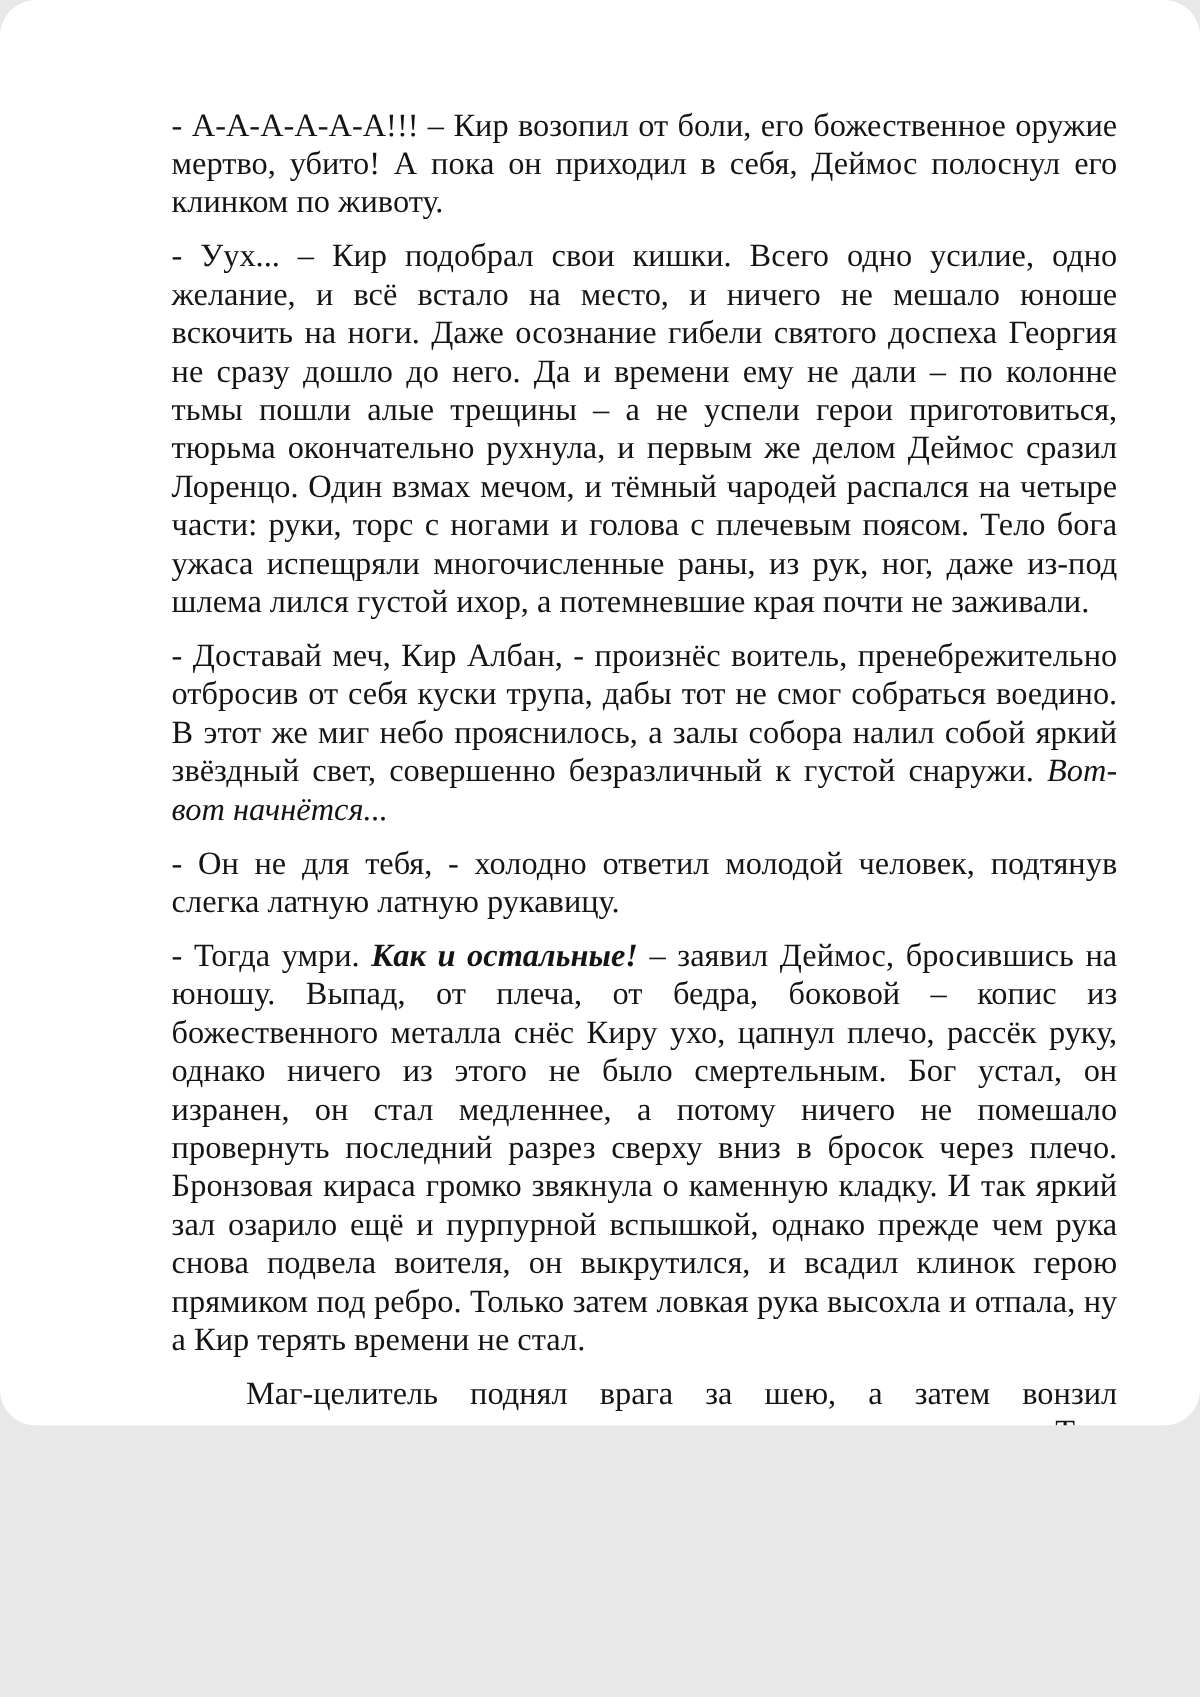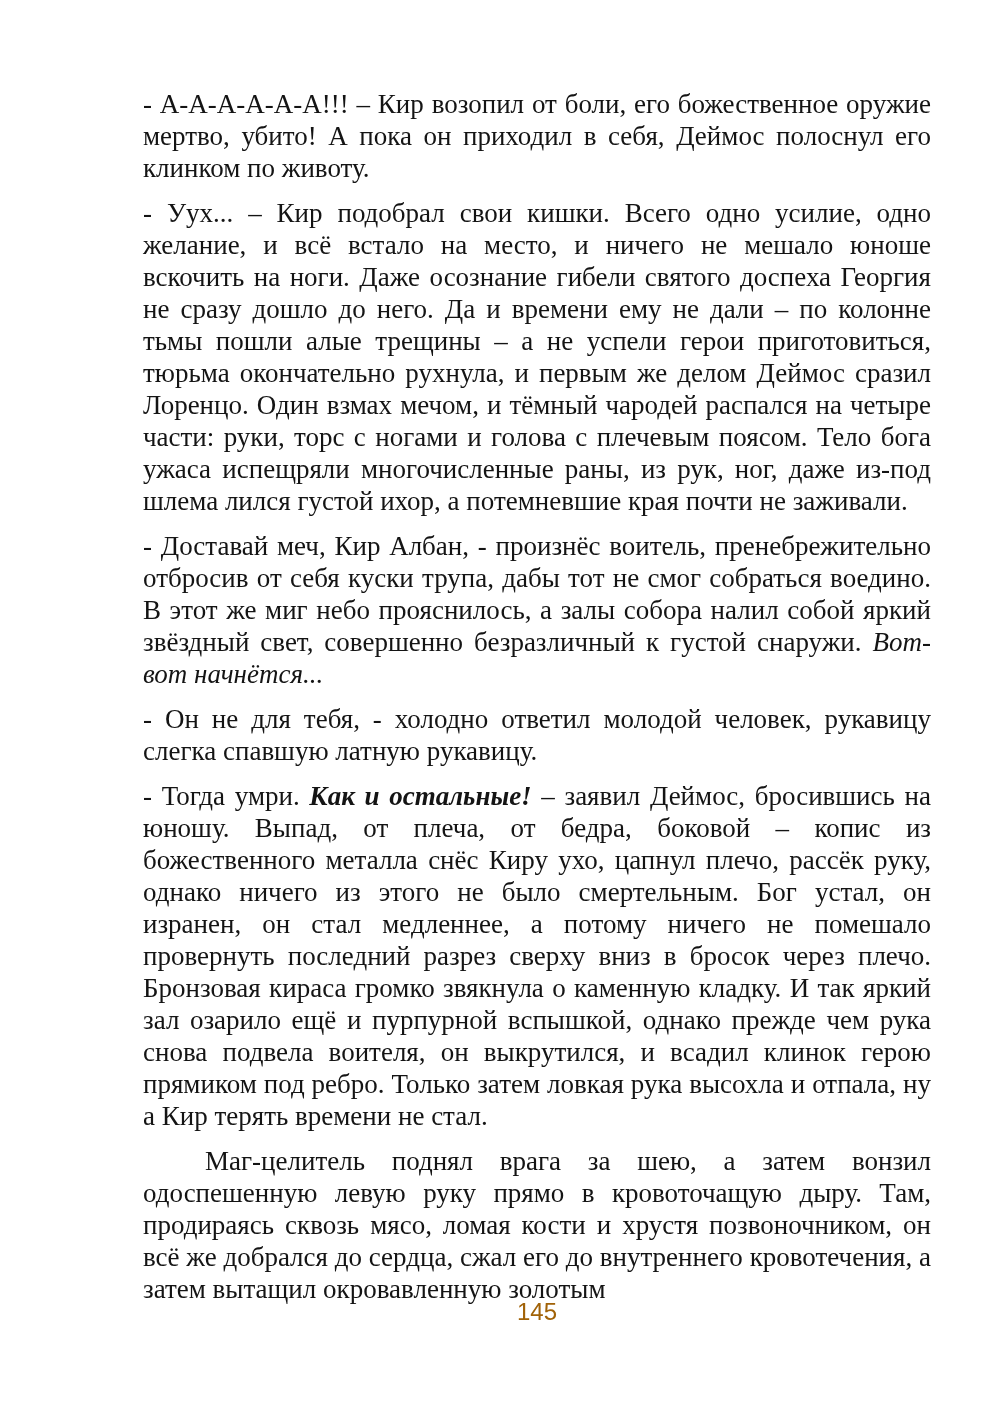--- a/index.html
+++ b/index.html
@@ -3,24 +3,25 @@
 <meta charset="utf-8">
 <style>
   html, body {
     margin: 0;
     padding: 0;
     background: #e8e8e8;
   }
   .page {
     position: relative;
     width: 1000px;
-    height: 1414px;
+    height: 1188px;
     margin: 0 auto;
     background: #ffffff;
     overflow: hidden;
+    border-radius: 30px;
   }
   .text-block {
     position: absolute;
     left: 143px;
     top: 88px;
     width: 788px;
     color: #141414;
     font-family: "Liberation Serif", "DejaVu Serif", serif;
     font-size: 27px;
     line-height: 32px;
@@ -49,18 +50,18 @@
   }
 </style>
 </head>
 <body>
 
 <div class="page">
   <div class="text-block" id="text-block">
       <p class="para"><span class="run-normal">- А-А-А-А-А-А!!! – Кир возопил от боли, его божественное оружие мертво, убито! А пока он приходил в себя, Деймос полоснул его клинком по животу.</span></p>
       <p class="para"><span class="run-normal">- Уух... – Кир подобрал свои кишки. Всего одно усилие, одно желание, и всё встало на место, и ничего не мешало юноше вскочить на ноги. Даже осознание гибели святого доспеха Георгия не сразу дошло до него. Да и времени ему не дали – по колонне тьмы пошли алые трещины – а не успели герои приготовиться, тюрьма окончательно рухнула, и первым же делом Деймос сразил Лоренцо. Один взмах мечом, и тёмный чародей распался на четыре части: руки, торс с ногами и голова с плечевым поясом. Тело бога ужаса испещряли многочисленные раны, из рук, ног, даже из-под шлема лился густой ихор, а потемневшие края почти не заживали.</span></p>
       <p class="para"><span class="run-normal">- Доставай меч, Кир Албан, - произнёс воитель, пренебрежительно отбросив от себя куски трупа, дабы тот не смог собраться воедино. В этот же миг небо прояснилось, а залы собора налил собой яркий звёздный свет, совершенно безразличный к густой снаружи. </span><span class="run-italic">Вот-вот начнётся...</span></p>
-      <p class="para"><span class="run-normal">- Он не для тебя, - холодно ответил молодой человек, рукавицу слегка спавшую латную рукавицу.</span></p>
+      <p class="para"><span class="run-normal">- Он не для тебя, - холодно ответил молодой человек, подтянув слегка латную латную рукавицу.</span></p>
       <p class="para"><span class="run-normal">- Тогда умри. </span><span class="run-bold-italic">Как и остальные!</span><span class="run-normal"> – заявил Деймос, бросившись на юношу. Выпад, от плеча, от бедра, боковой – копис из божественного металла снёс Киру ухо, цапнул плечо, рассёк руку, однако ничего из этого не было смертельным. Бог устал, он изранен, он стал медленнее, а потому ничего не помешало провернуть последний разрез сверху вниз в бросок через плечо. Бронзовая кираса громко звякнула о каменную кладку. И так яркий зал озарило ещё и пурпурной вспышкой, однако прежде чем рука снова подвела воителя, он выкрутился, и всадил клинок герою прямиком под ребро. Только затем ловкая рука высохла и отпала, ну а Кир терять времени не стал.</span></p>
       <p class="para indent"><span class="run-normal">Маг-целитель поднял врага за шею, а затем вонзил одоспешенную левую руку прямо в кровоточащую дыру. Там, продираясь сквозь мясо, ломая кости и хрустя позвоночником, он всё же добрался до сердца, сжал его до внутреннего кровотечения, а затем вытащил окровавленную золотым</span></p>
     </div>
   <div class="page-number">145</div>
 </div>
 
 </body></html>

